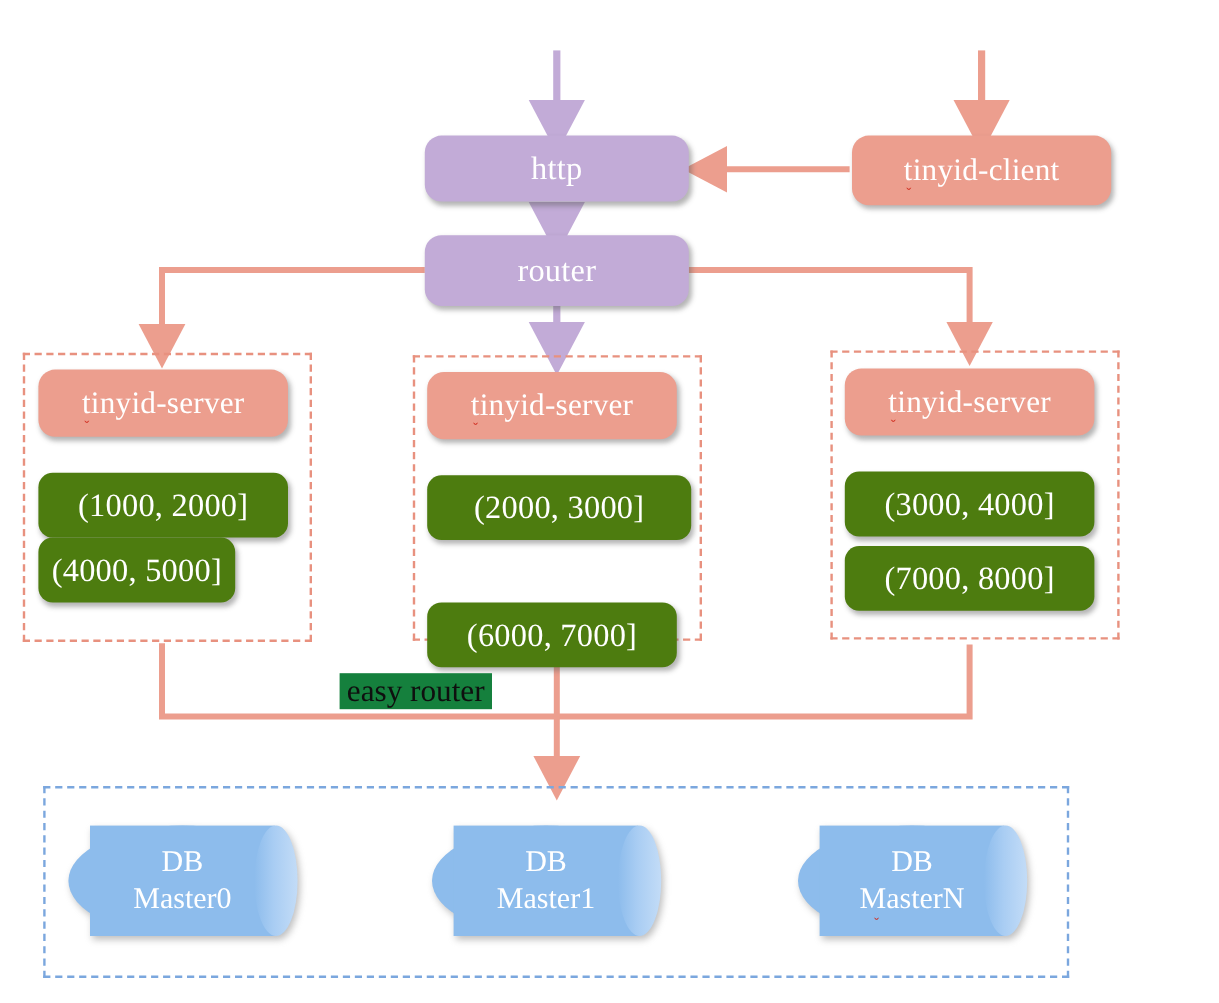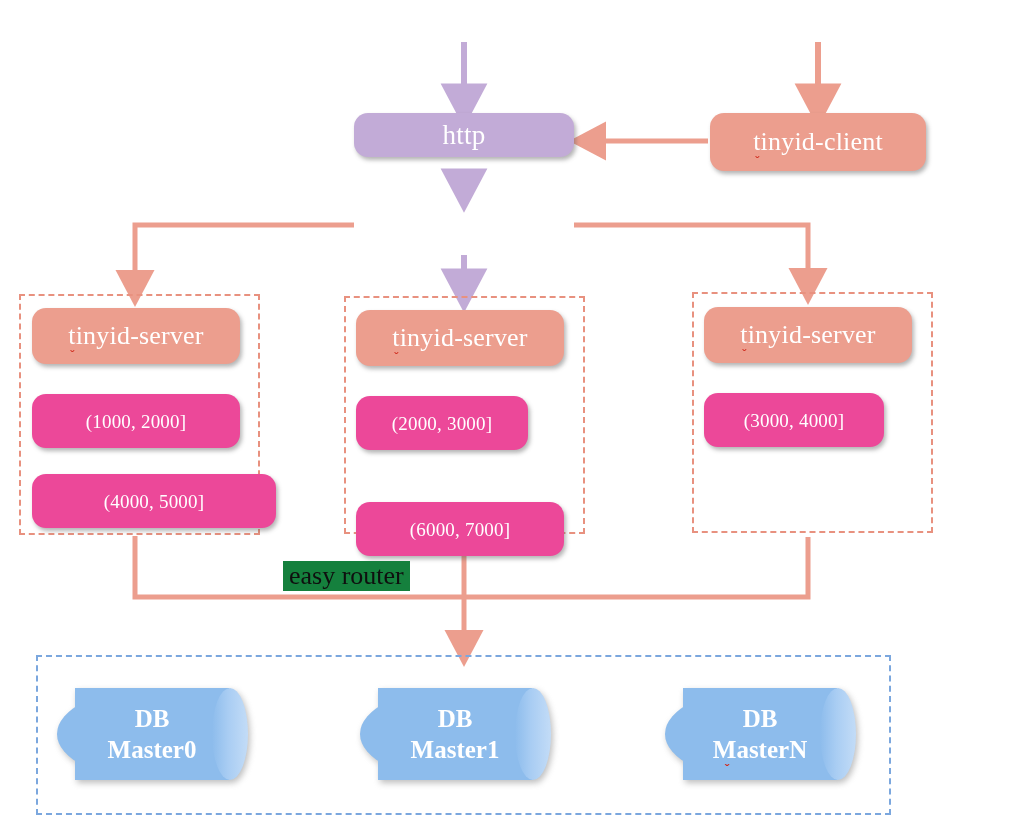--- a/index.html
+++ b/index.html
@@ -42,22 +42,23 @@
   }
   .node-purple {
     background: #c2abd7;
     font-size: 27px;
   }
   .node-salmon {
     background: #ec9e8e;
     font-size: 26px;
   }
   .node-blue {
-    background: #ec4899;
-    font-size: 19px;
+    background: #4d7c0f;
+    font-size: 27px;
+    border-radius: 12px;
   }
   .nlabel {
     position: relative;
     display: inline-block;
     line-height: 1;
   }
   
   .spell {
     position: absolute;
     left: 2px;
@@ -115,21 +116,20 @@
     width: 100%;
     height: 100%;
     display: flex;
     flex-direction: column;
     align-items: center;
     justify-content: center;
     color: #ffffff;
     font-size: 25px;
     line-height: 1.25;
     z-index: 2;
-    font-weight: bold;
   }
   .db-text .l2 { position: relative; }
 
   
   .plain-label {
     position: absolute;
     color: #0f0f0f;
     font-size: 26px;
     z-index: 4;
     background: #15803d;
@@ -180,24 +180,27 @@
       <path d="M 574,225 L 808,225 L 808,286" fill="none" stroke="#ec9e8e" stroke-width="5" marker-end="url(#arrow-salmon)"></path>
     </g>
 
     <g>
       <path d="M 135,536 L 135,597 L 808,597 L 808,537" fill="none" stroke="#ec9e8e" stroke-width="5"></path>
       <line x1="464" y1="536" x2="464" y2="597" stroke="#ec9e8e" stroke-width="5"></line>
       <line x1="464" y1="597" x2="464" y2="648" stroke="#ec9e8e" stroke-width="5" marker-end="url(#arrow-salmon)"></line>
     </g>
   </svg>
 
-  <div class="node node-purple" style="left:354px; top:113px; width:220px; height:44px;">
+  <div class="node node-purple" style="left:354px; top:113px; width:220px; height:55px;">
     <span class="nlabel">http</span>
   </div>
 
+  <div class="node node-purple" style="left:354px; top:196px; width:220px; height:59px;">
+    <span class="nlabel">router</span>
+  </div>
 
   <div class="node node-salmon" style="left:710px; top:113px; width:216px; height:58px;">
     <span class="nlabel">
       <span>tinyid-client</span>
       <span class="spell">ˇ</span>
     </span>
   </div>
 
   <div class="group group-salmon" style="left:19px; top:294px; width:241px; height:241px;"></div>
 
@@ -205,54 +208,57 @@
     <span class="nlabel">
       <span>tinyid-server</span>
       <span class="spell">ˇ</span>
     </span>
   </div>
 
   <div class="node node-blue" style="left:32px; top:394px; width:208px; height:54px;">
     <span class="nlabel">(1000, 2000]</span>
   </div>
 
-  <div class="node node-blue" style="left:32px; top:474px; width:244px; height:54px;">
+  <div class="node node-blue" style="left:32px; top:448px; width:164px; height:54px;">
     <span class="nlabel">(4000, 5000]</span>
   </div>
 
   <div class="group group-salmon" style="left:344px; top:296px; width:241px; height:238px;"></div>
 
   <div class="node node-salmon" style="left:356px; top:310px; width:208px; height:56px;">
     <span class="nlabel">
       <span>tinyid-server</span>
       <span class="spell">ˇ</span>
     </span>
   </div>
 
-  <div class="node node-blue" style="left:356px; top:396px; width:172px; height:54px;">
+  <div class="node node-blue" style="left:356px; top:396px; width:220px; height:54px;">
     <span class="nlabel">(2000, 3000]</span>
   </div>
 
   <div class="node node-blue" style="left:356px; top:458px; width:208px; height:54px;margin-top:44px;">
     <span class="nlabel">(6000, 7000]</span>
   </div>
 
   <div class="group group-salmon" style="left:692px; top:292px; width:241px; height:241px;"></div>
 
   <div class="node node-salmon" style="left:704px; top:307px; width:208px; height:56px;">
     <span class="nlabel">
       <span>tinyid-server</span>
       <span class="spell">ˇ</span>
     </span>
   </div>
 
-  <div class="node node-blue" style="left:704px; top:393px; width:180px; height:54px;text-align:right;">
+  <div class="node node-blue" style="left:704px; top:393px; width:208px; height:54px;text-align:right;">
     <span class="nlabel">(3000, 4000]</span>
   </div>
 
+  <div class="node node-blue" style="left:704px; top:455px; width:208px; height:54px;">
+    <span class="nlabel">(7000, 8000]</span>
+  </div>
 
   <div class="plain-label" style="left:283px; top:561px;">
     <span>easy router</span>
   </div>
 
   <div class="group group-blue" style="left:36px; top:655px; width:855px; height:160px;"></div>
 
   <div class="db" style="left:57px; top:688px; width:190px; height:92px;">
     <div class="db-body"></div>
     <div class="db-rect"></div>

